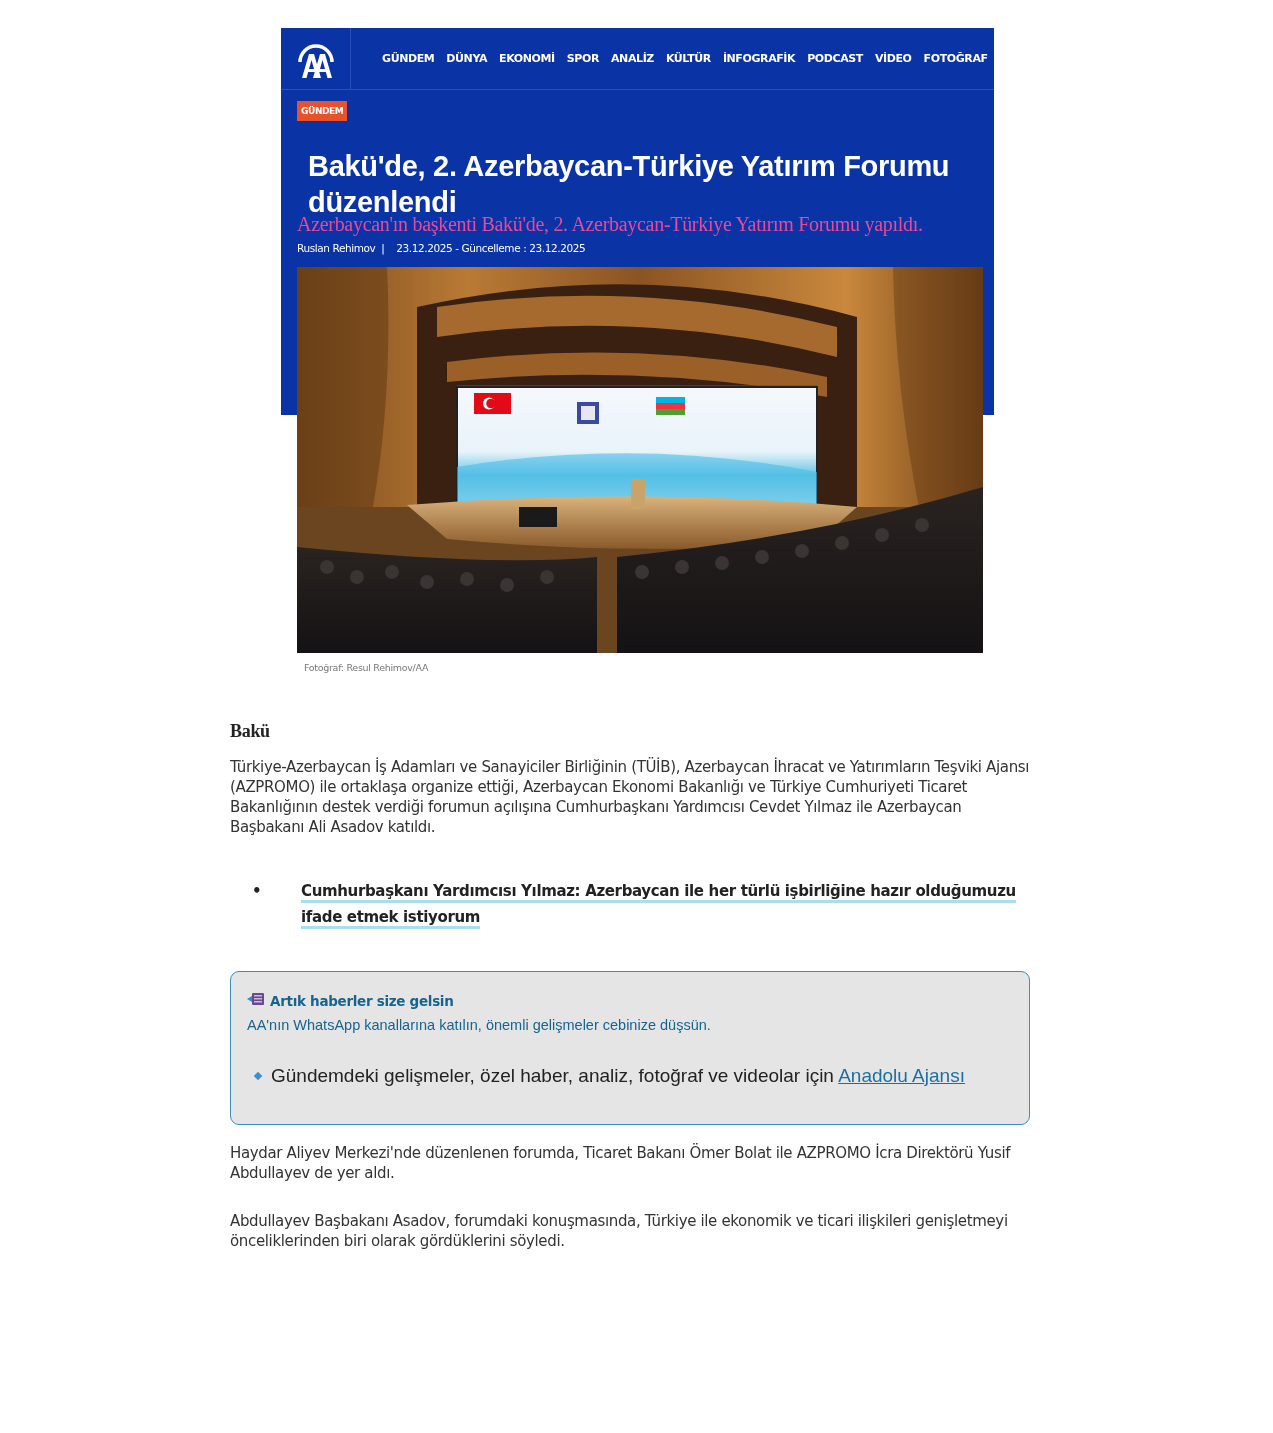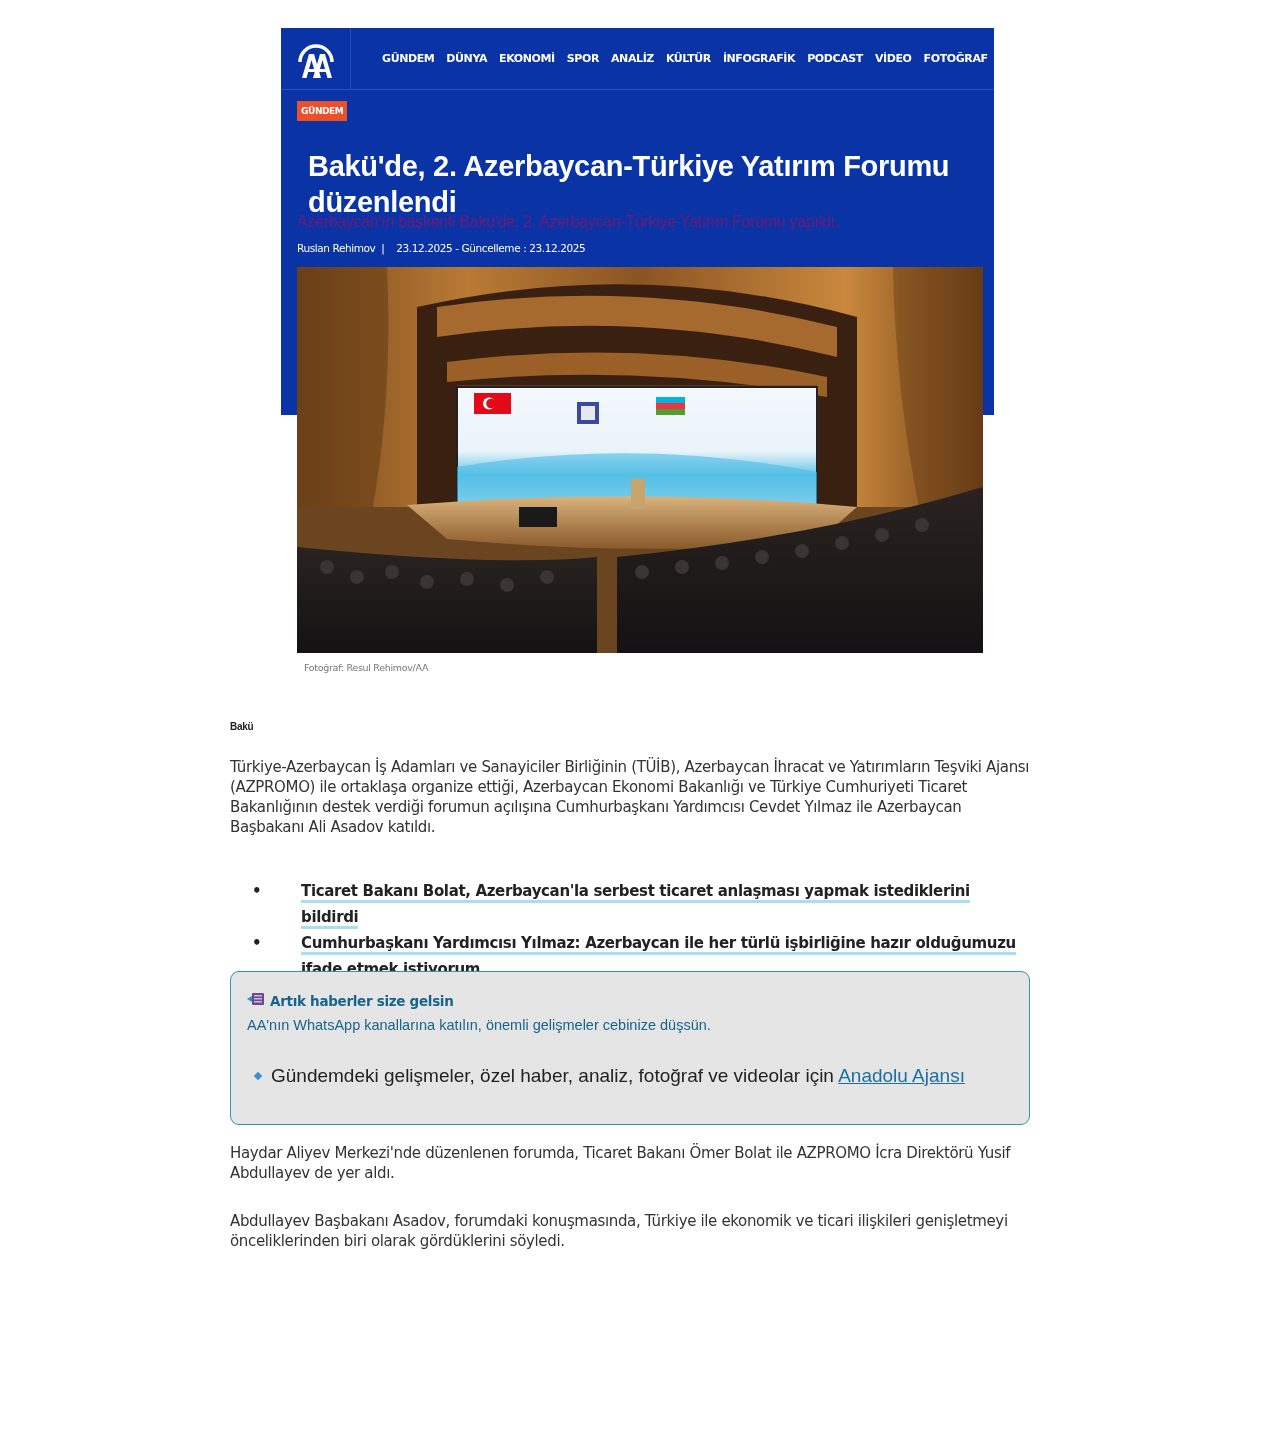--- a/index.html
+++ b/index.html
@@ -6,27 +6,27 @@
   body { width: 1273px; height: 1433px; position: relative; overflow: hidden; font-family: "Liberation Sans", sans-serif; }
 
   .header-bg { position: absolute; left: 281px; top: 28px; width: 713px; height: 387px; background: #0a33a6; }
   .topbar { position: absolute; left: 281px; top: 28px; width: 713px; height: 61px; border-bottom: 1px solid #2a4fb8; display: flex; align-items: center; }
   .logo { width: 69px; height: 61px; border-right: 1px solid #2a4fb8; display: flex; align-items: center; justify-content: center; }
   .nav { display: flex; gap: 12px; margin-left: 31px; }
   .nav a { color: #ffffff; font-family: "DejaVu Sans", sans-serif; font-weight: bold; font-size: 11px; letter-spacing: -0.4px; text-decoration: none; cursor: pointer; }
 
   .badge { position: absolute; left: 297px; top: 101px; background: #e8512a; color: #fff; font-family: "DejaVu Sans", sans-serif; font-weight: bold; font-size: 9px; padding: 5px 4px; letter-spacing: -0.4px; }
   .title { position: absolute; left: 296px; top: 136px; width: 690px; color: #fff; font-family: Liberation Sans, sans-serif; font-weight: bold; font-size: 29px; line-height: 36px; letter-spacing: -0.3px; margin: 12px; }
-  .subtitle { position: absolute; left: 297px; top: 213px; color: #701a75; font-family: Liberation Sans, sans-serif; font-size: 16px; letter-spacing: -0.3px; }
+  .subtitle { position: absolute; left: 297px; top: 213px; color: #ec4899; font-family: Liberation Serif, serif; font-size: 20px; letter-spacing: -0.3px; }
   .byline { position: absolute; left: 297px; top: 242px; color: #fff; font-family: "DejaVu Sans", sans-serif; font-size: 10.5px; letter-spacing: -0.4px; white-space: pre; }
 
   .photo { position: absolute; left: 297px; top: 267px; width: 686px; height: 386px; overflow: hidden; background: #3a2410; }
   .caption { position: absolute; left: 304px; top: 662px; color: #777; font-size: 9.5px; font-family: "DejaVu Sans", sans-serif; letter-spacing: -0.3px; }
 
-  .dateline { position: absolute; left: 230px; top: 721px; color: #222; font-family: Liberation Sans, sans-serif; font-weight: bold; font-size: 10px; letter-spacing: -0.3px; }
+  .dateline { position: absolute; left: 230px; top: 721px; color: #222; font-family: Liberation Serif, serif; font-weight: bold; font-size: 18px; letter-spacing: -0.3px; }
   .para { position: absolute; left: 230px; width: 810px; color: #333; font-family: "DejaVu Sans", sans-serif; font-size: 15px; line-height: 20px; letter-spacing: -0.35px; margin: 0; }
 
   .related { position: absolute; left: 230px; top: 878px; width: 800px; margin: 0; padding: 0; list-style: none; }
   .related li { position: relative; padding-left: 71px; font-family: "DejaVu Sans", sans-serif; font-weight: bold; font-size: 15px; line-height: 26px; color: #222; letter-spacing: -0.35px; }
   .related li::before { content: "•"; position: absolute; left: 22px; top: 0; color: #222; font-weight: bold; }
   .related li a { color: #222; text-decoration: none; border-bottom: 3px solid #a8dff0; cursor: pointer; }
 
   .wa-box { position: absolute; left: 230px; top: 971px; width: 800px; height: 154px; box-sizing: border-box; border: 1px solid #3a8fb5; border-radius: 9px; background: #e5e5e5; }
   .wa-head { position: absolute; left: 16px; top: 20px; display: flex; align-items: center; gap: 5px; }
   .wa-title { color: #17648e; font-family: "DejaVu Sans", sans-serif; font-weight: bold; font-size: 13.5px; letter-spacing: -0.3px; }
@@ -139,21 +139,20 @@
         <circle cx="625" cy="258" r="7"></circle>
     </g>
   </svg>
 </div>
 <div class="caption">Fotoğraf: Resul Rehimov/AA</div>
 
 <div class="dateline">Bakü</div>
 <p class="para" style="top:757px;">Türkiye-Azerbaycan İş Adamları ve Sanayiciler Birliğinin (TÜİB), Azerbaycan İhracat ve Yatırımların Teşviki Ajansı (AZPROMO) ile ortaklaşa organize ettiği, Azerbaycan Ekonomi Bakanlığı ve Türkiye Cumhuriyeti Ticaret Bakanlığının destek verdiği forumun açılışına Cumhurbaşkanı Yardımcısı Cevdet Yılmaz ile Azerbaycan Başbakanı Ali Asadov katıldı.</p>
 
 <ul class="related">
-  <li><a>Ticaret Bakanı Bolat, Azerbaycan'la serbest ticaret anlaşması yapmak istediklerini bildirdi</a></li>
   <li><a>Cumhurbaşkanı Yardımcısı Yılmaz: Azerbaycan ile her türlü işbirliğine hazır olduğumuzu ifade etmek istiyorum</a></li>
 </ul>
 
 <div class="wa-box">
   <div class="wa-head">
     <span>
       <svg width="18" height="14" viewBox="0 0 18 14">
         <path d="M0 7 L5 4 L5 10 Z" fill="#2f8fd0"></path>
         <rect x="5" y="1" width="12" height="12" rx="1" fill="#6a4a8c"></rect>
         <rect x="7" y="3" width="8" height="1.5" fill="#c9b8e0"></rect>

